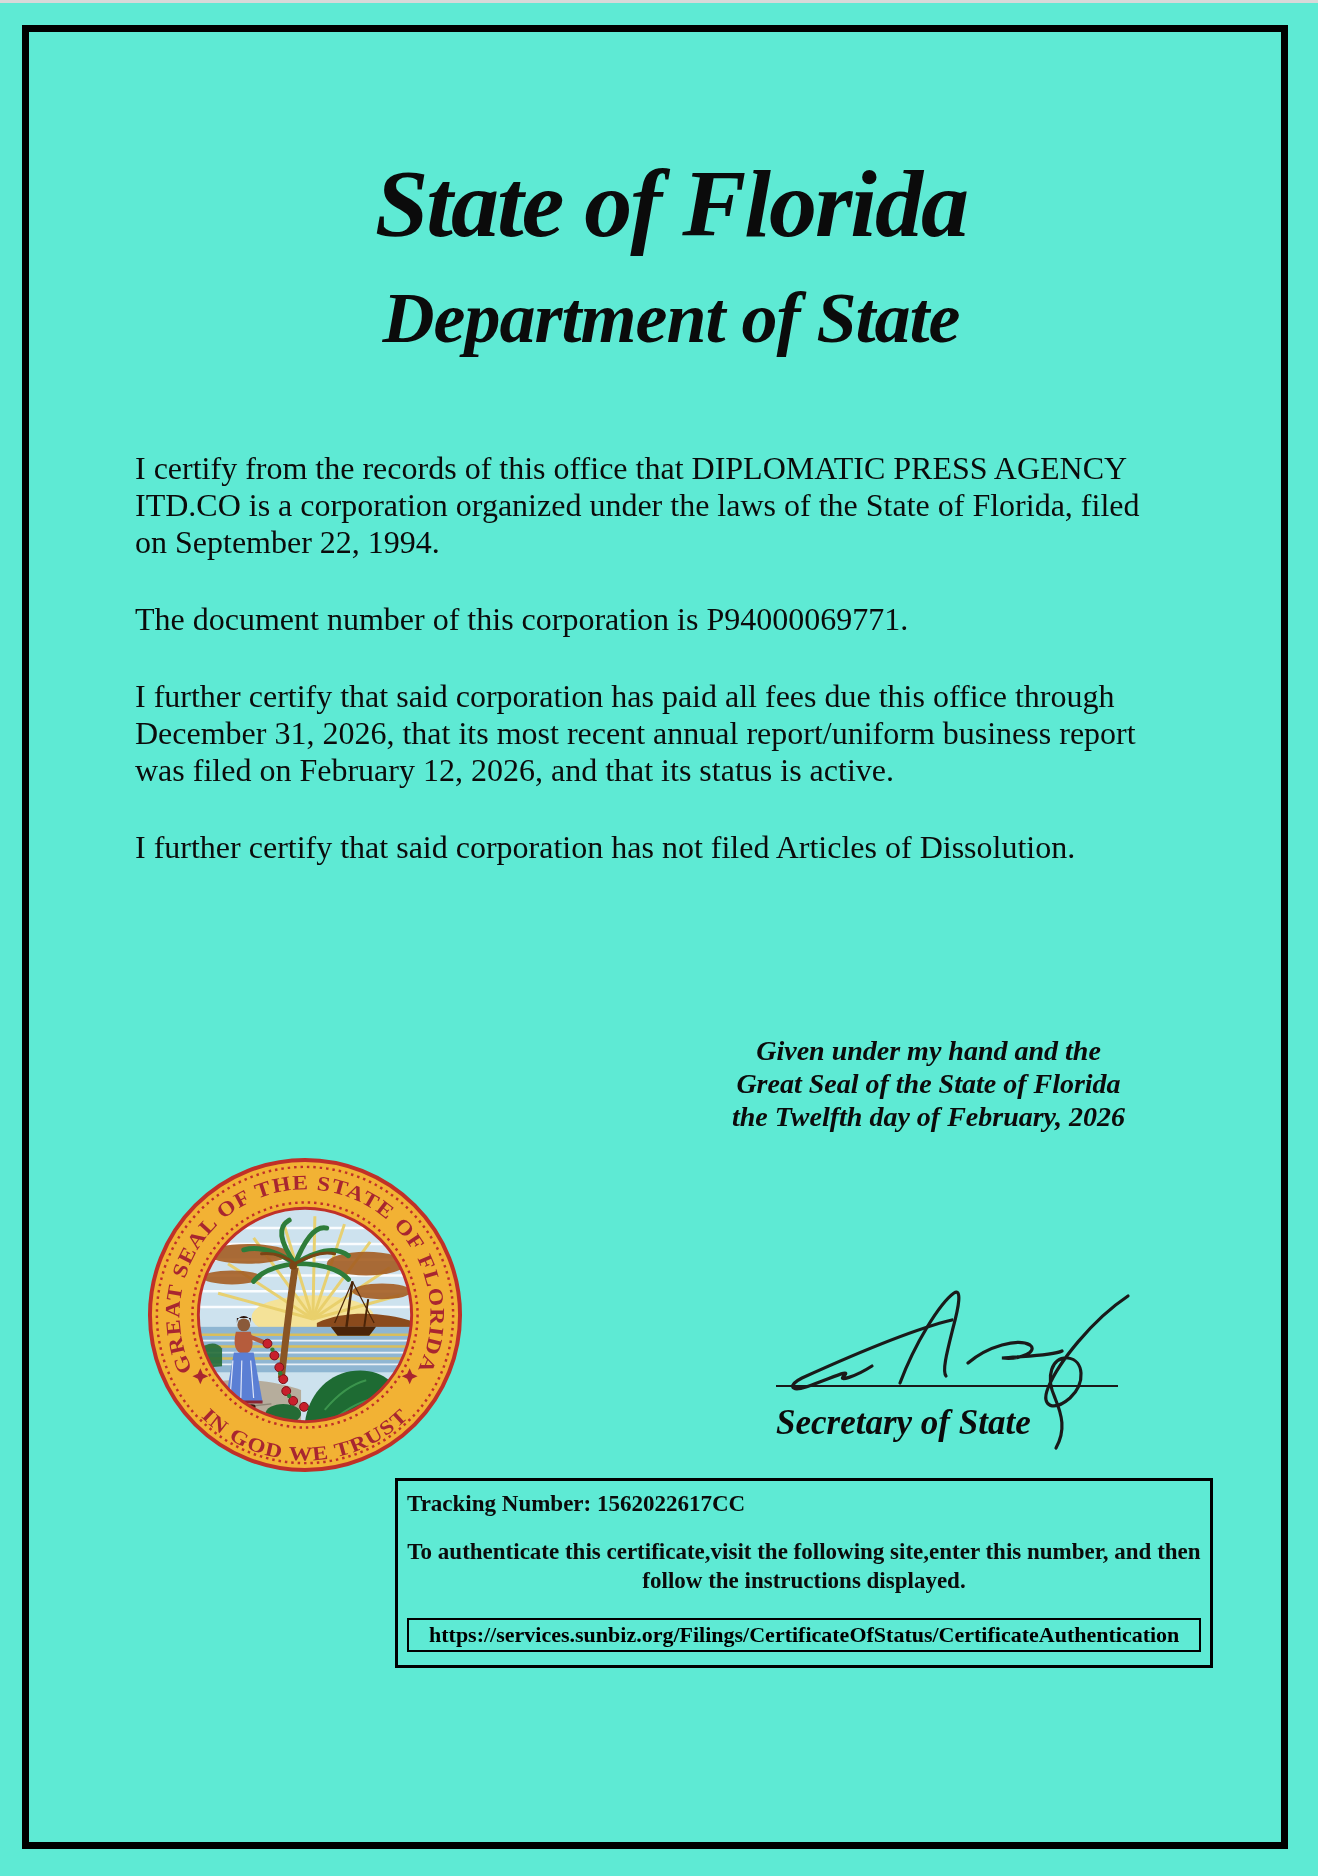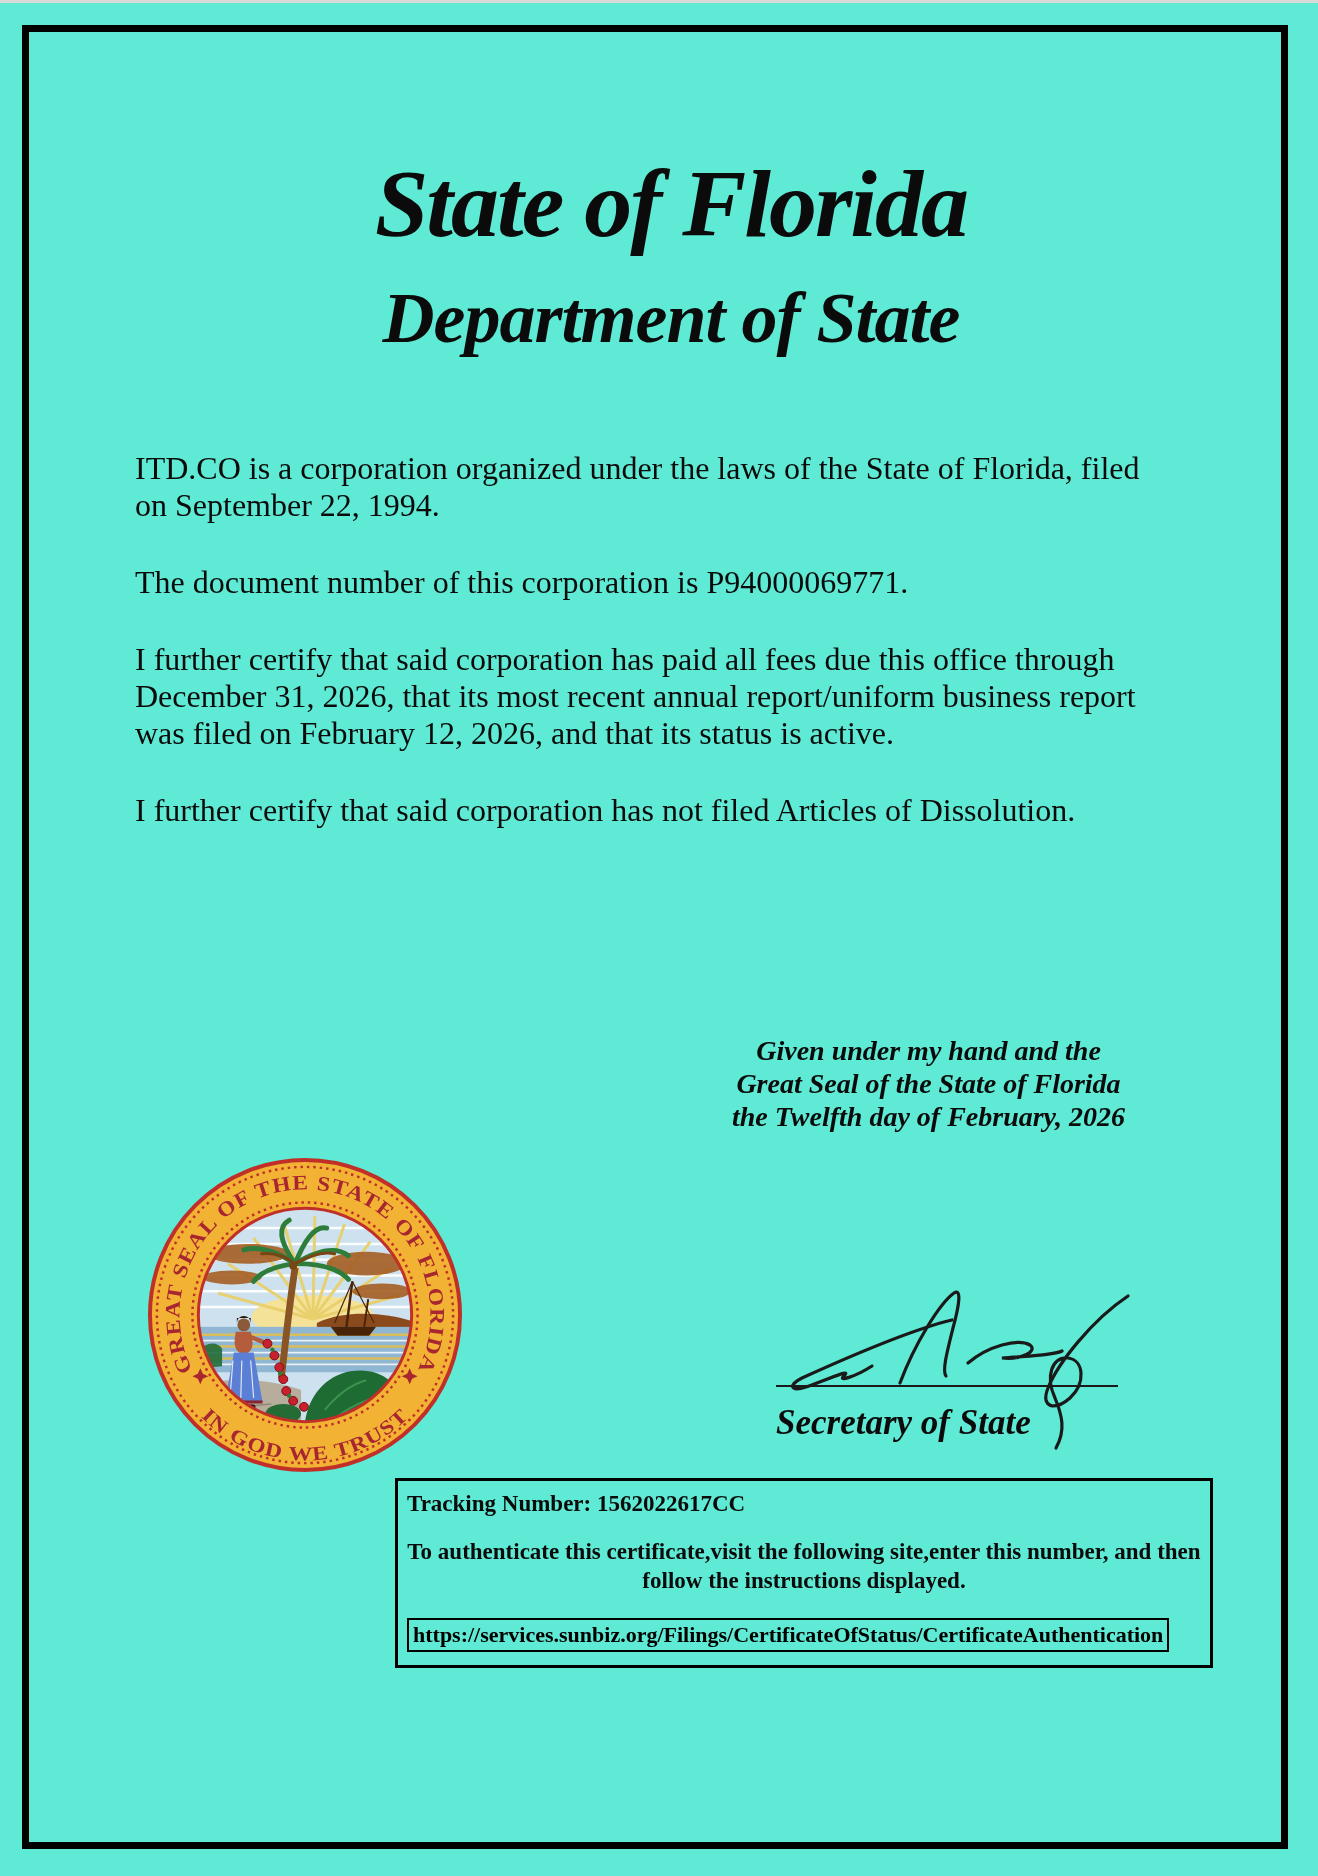--- a/index.html
+++ b/index.html
@@ -30,38 +30,39 @@
   .secretary { position:absolute; left:776px; top:1404px; width:342px; text-align:left;
     font-weight:bold; font-style:italic; font-size:35px; line-height:38px; }
   .tracking-box {
     position:absolute; left:395px; top:1478px; width:818px; height:190px;
     border:3px solid #000; box-sizing:border-box; padding:8px 9px;
     font-weight:bold; font-size:23px;
   }
   .tracking-number { line-height:29px; margin-bottom:19px; white-space:nowrap; }
   .tracking-instr { line-height:29px; white-space:nowrap;text-align:center; }
   .url-box {
-    display:inline-block; border:2px solid #000; margin-top:23px; padding:2px 4px;
+    display:inline-block; border:2px solid #000; margin-top:23px; padding:2px 20px;
     font-size:22px; line-height:26px; white-space:nowrap; color:#000; 
   }
 </style>
 </head>
 <body>
 
 <div class="page">
   <div class="top-strip"></div>
   <div class="frame"></div>
 
   <div class="title-block">
     <div class="title-line1">State of Florida</div>
     <div class="title-line2">Department of State</div>
   </div>
 
   <div class="body-text">
     <div class="para">
+      <div class="line">I certify from the records of this office that DIPLOMATIC PRESS AGENCY</div>
       <div class="line">ITD.CO is a corporation organized under the laws of the State of Florida, filed</div>
       <div class="line">on September 22, 1994.</div>
     </div>
     <div class="para">
       <div class="line">The document number of this corporation is P94000069771.</div>
     </div>
     <div class="para">
       <div class="line">I further certify that said corporation has paid all fees due this office through</div>
       <div class="line">December 31, 2026, that its most recent annual report/uniform business report</div>
       <div class="line">was filed on February 12, 2026, and that its status is active.</div>

